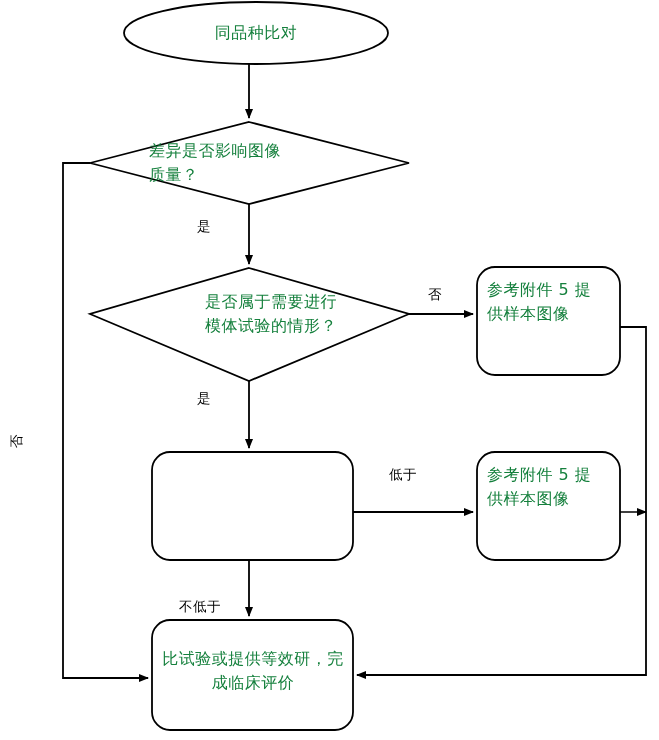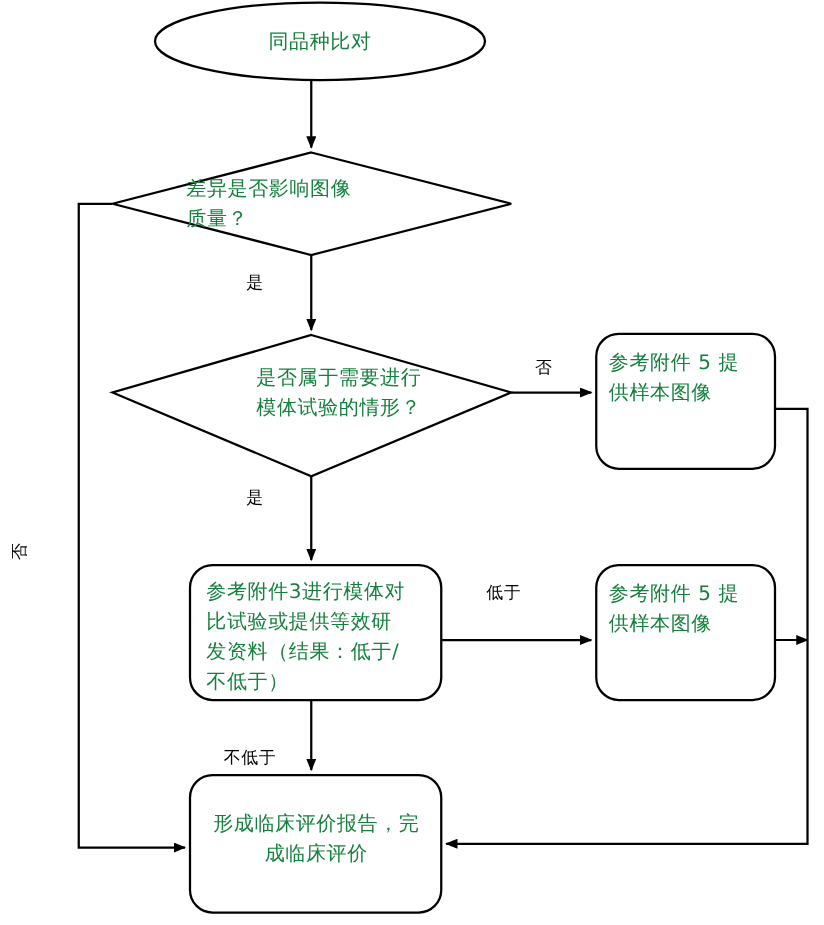--- a/index.html
+++ b/index.html
@@ -99,29 +99,25 @@
 
   <div class="node-text" style="left:149px; top:137px; width:200px; height:52px; text-align:left; justify-content:flex-start;">差异是否影响图像
 质量？</div>
 
   <div class="node-text" style="left:174px; top:288px; width:200px; height:52px; text-align:center; justify-content:flex-start;margin-left:31px;">是否属于需要进行
 模体试验的情形？</div>
 
   <div class="node-text" style="left:487px; top:277px; width:126px; height:50px; text-align:left; justify-content:flex-start;">参考附件 5 提
 供样本图像</div>
 
-  <div class="node-text" style="left:165px; top:461px; width:182px; height:96px; text-align:left; justify-content:flex-start;">参考附件3进行模体对
-比试验或提供等效研
-发资料（结果：低于/
-不低于）</div>
 
   <div class="node-text" style="left:487px; top:462px; width:126px; height:50px; text-align:left; justify-content:flex-start;">参考附件 5 提
 供样本图像</div>
 
-  <div class="node-text" style="left:162px; top:645px; width:182px; height:52px;">形成临床评价报告，完
+  <div class="node-text" style="left:162px; top:645px; width:182px; height:52px;">比试验或提供等效研，完
 成临床评价</div>
 
   <div class="edge-label vertical" style="left:8px; top:448px;">否</div>
 
   <div class="edge-label" style="left:197px; top:218px;">是</div>
 
   <div class="edge-label" style="left:428px; top:286px;">否</div>
 
   <div class="edge-label" style="left:197px; top:390px;">是</div>
 

